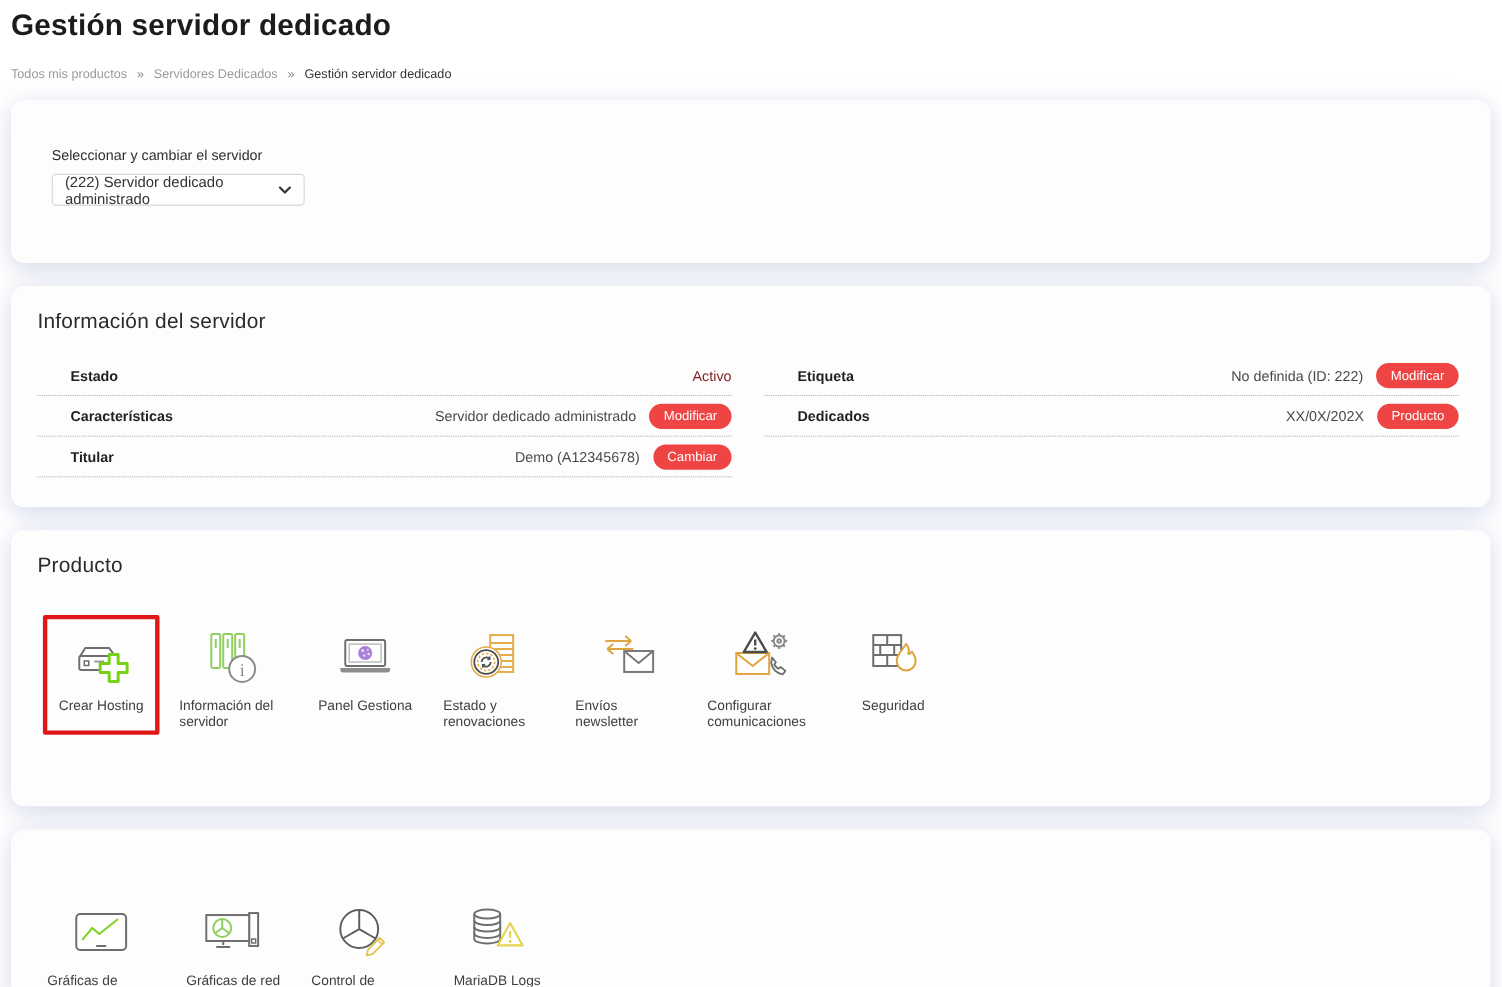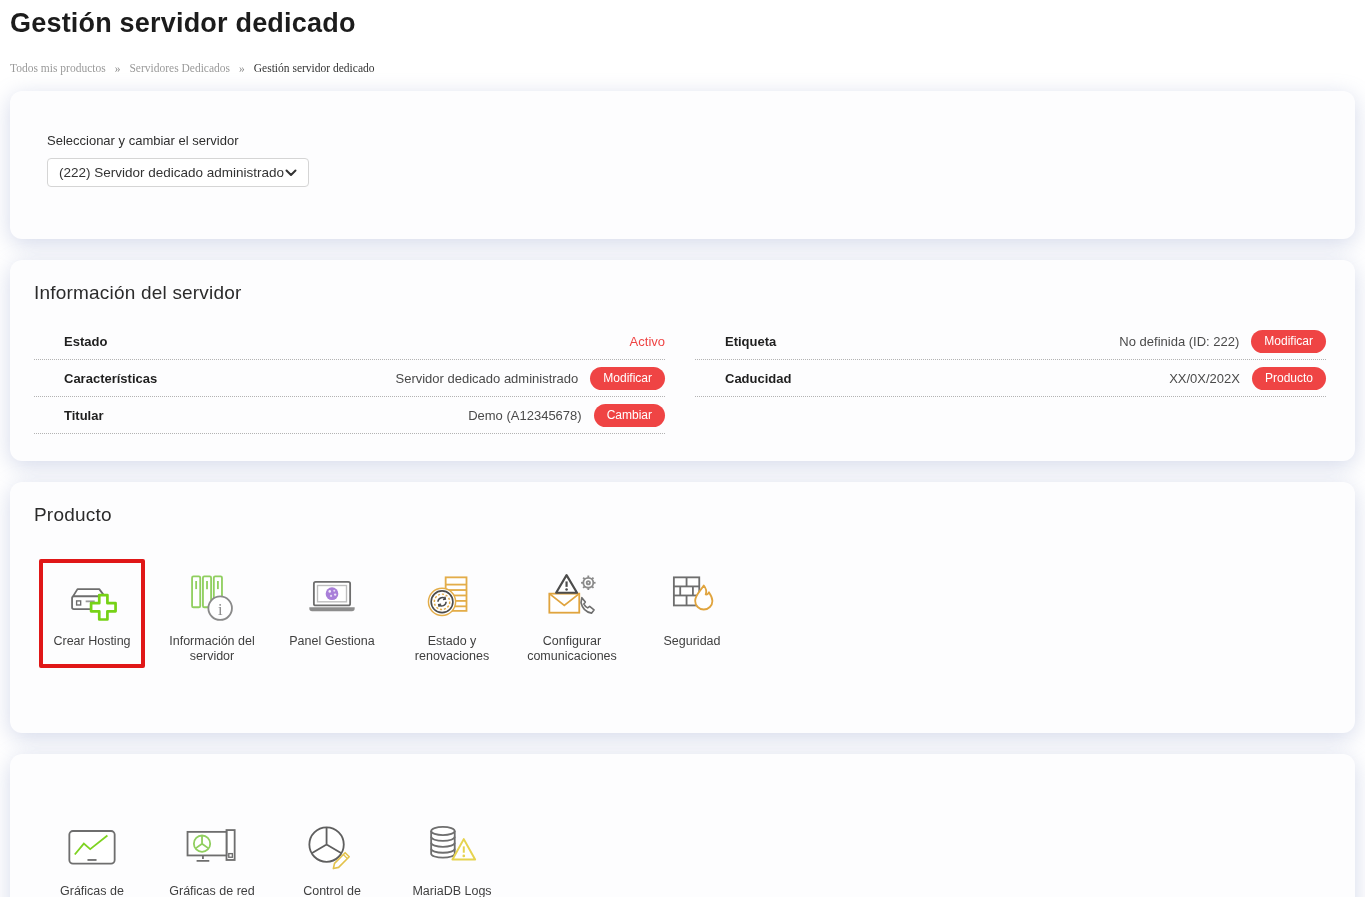--- a/index.html
+++ b/index.html
@@ -2,57 +2,57 @@
 <html><head>
 <meta charset="utf-8">
 <style>
   * { box-sizing: border-box; margin: 0; padding: 0; }
   html,body { width:1365px; height:897px; overflow:hidden; background:#fff;
               font-family:"Liberation Sans", sans-serif; color:#333; }
   .page { width:1365px; height:897px; overflow:hidden; position:relative; }
 
   .page-title { font-size:27px; font-weight:700; color:#1c1c1c; margin:8px 0 0 10px; letter-spacing:.2px; }
 
-  .breadcrumb { display:flex; align-items:flex-end; gap:9px; margin:23px 0 0 10px; font-size:11.5px;font-family:Liberation Serif, serif; }
+  .breadcrumb { display:flex; align-items:flex-end; gap:9px; margin:23px 0 0 10px; font-size:11.5px; }
   .crumb { color:#9a9a9a; }
   .crumb.current { color:#333; }
   .crumb-sep { color:#8a8a8a; font-size:11.5px; }
 
   .card { background:#fdfdfe; border-radius:12px; margin:0 10px 21px 10px;
           box-shadow:0 5px 22px rgba(125,140,190,.33); }
   .card-1 { margin-top:17px; height:148px; padding:26px 28px 0 24px; }
   .card-2 { height:201px; padding:22px 29px 0 24px; }
   .card-3 { height:251px; padding:22px 29px 0 24px; }
   .card-4 { height:260px; padding:22px 29px 0 24px; }
 
   .section-title { font-size:19px; font-weight:400; color:#2b2b2b; letter-spacing:.2px; }
 
   .field-label { font-size:13px; color:#2e2e2e; margin:16px 0 0 13px; }
-  .select-box { margin:10px 0 0 13px; width:262px; height:29px; background:#fff;
+  .select-box { margin:10px 0 0 13px; width:230px; height:29px; background:#fff;
                 border:1px solid #d5d5d5; border-radius:4px; display:flex; align-items:center;
                 justify-content:space-between; padding:0 11px 0 11px; font-size:13.5px; color:#333;
                 cursor:pointer; }
   .select-box .chev { display:flex; align-items:center; }
 
   .info-cols { display:flex; gap:30px; margin-top:19px; }
   .info-col { flex:1; }
   .info-row { display:flex; align-items:center; height:37px; border-bottom:1px dotted #b3b3b3; }
   .info-label { font-size:13px; font-weight:700; color:#1f1f1f;margin-left:30px; }
   .info-value { margin-left:auto; font-size:13px; color:#4a4a4a; }
-  .info-value.status { color:#ef4444; }
+  .info-value.status { color:#7f1d1d; }
   .pill-btn { margin-left:12px; background:#ef4444; color:#fff; border:none; cursor:pointer;
               font-size:12px; font-family:inherit; height:23px; padding:0 13px; border-radius:12px; }
 
   .icon-row { display:flex; margin:33px 0 0 5px; gap:14px; }
   .icon-item { width:106px; min-height:100px; border:4px solid transparent; border-radius:2px;
                display:flex; flex-direction:column; align-items:center; cursor:pointer;
                padding-top:2px; }
   .icon-item.highlighted { border-color:#e01717; }
   .icon-box { height:64px; display:flex; align-items:flex-end; justify-content:center; }
-  .icon-label { margin-top:5px; font-size:12.5px; color:#3f3f3f; text-align:center; line-height:15px; }
+  .icon-label { margin-top:5px; font-size:12.5px; color:#3f3f3f; line-height:15px; }
 </style>
 </head>
 <body>
 
 <div class="page">
 
   <h1 class="page-title">Gestión servidor dedicado</h1>
 
   <div class="breadcrumb">
     <span class="crumb">Todos mis productos</span>
@@ -93,21 +93,21 @@
           <button class="pill-btn">Cambiar</button>
         </div>
       </div>
       <div class="info-col">
         <div class="info-row">
           <span class="info-label">Etiqueta</span>
           <span class="info-value">No definida (ID: 222)</span>
           <button class="pill-btn">Modificar</button>
         </div>
         <div class="info-row">
-          <span class="info-label">Caducidad</span>
+          <span class="info-label">Dedicados</span>
           <span class="info-value">XX/0X/202X</span>
           <button class="pill-btn">Producto</button>
         </div>
       </div>
     </div>
   </div>
 
   <div class="card card-3">
     <div class="section-title">Producto</div>
     <div class="icon-row">
@@ -173,20 +173,33 @@
             <circle cx="21" cy="34" r="15" fill="#fff" stroke="#e3ad49" stroke-width="1.6"></circle>
             <circle cx="21" cy="34" r="12" fill="#fff" stroke="#4c4c4c" stroke-width="1.8"></circle>
             <circle cx="21" cy="34" r="8.5" fill="none" stroke="#e3ad49" stroke-width="1.6" stroke-dasharray="2.4 2"></circle>
             <path d="M16.5 34 a4.8 4.8 0 0 1 8 -3.4 M25.5 34 a4.8 4.8 0 0 1 -8 3.4" fill="none" stroke="#4c4c4c" stroke-width="1.7"></path>
             <path d="M24.2 28.3 l0.5 2.7 -2.7 0.4 M17.8 39.7 l-0.5 -2.7 2.7 -0.4" fill="none" stroke="#4c4c4c" stroke-width="1.5"></path>
           </svg>
         </span>
         <span class="icon-label">Estado y renovaciones</span>
       </div>
 
+      <div class="icon-item">
+        <span class="icon-box">
+          <svg viewBox="0 0 64 64" width="58" height="58">
+            <g fill="none" stroke="#e0a43e" stroke-width="2" stroke-linejoin="round">
+              <path d="M8 13 h26 m0 0 l-6 -5 m6 5 l-6 5"></path>
+              <path d="M36 21 h-26 m0 0 l6 -5 m-6 5 l6 5"></path>
+            </g>
+            <rect x="27" y="23" width="29" height="21" fill="#fff" stroke="#787878" stroke-width="2"></rect>
+            <path d="M27 23 l14.5 12 L56 23" fill="none" stroke="#787878" stroke-width="2"></path>
+          </svg>
+        </span>
+        <span class="icon-label">Envíos newsletter</span>
+      </div>
 
       <div class="icon-item">
         <span class="icon-box">
           <svg viewBox="0 0 64 64" width="58" height="58">
             <rect x="7" y="25" width="33" height="21" fill="#fff" stroke="#e0a43e" stroke-width="2"></rect>
             <path d="M7 25 l16.5 13 L40 25" fill="none" stroke="#e0a43e" stroke-width="2"></path>
             <g fill="none" stroke="#8a8a8a" stroke-width="2">
               <circle cx="50" cy="13" r="5.5" fill="#fff"></circle>
               <circle cx="50" cy="13" r="1.8"></circle>
               <line x1="50" y1="5" x2="50" y2="7.5"></line>

